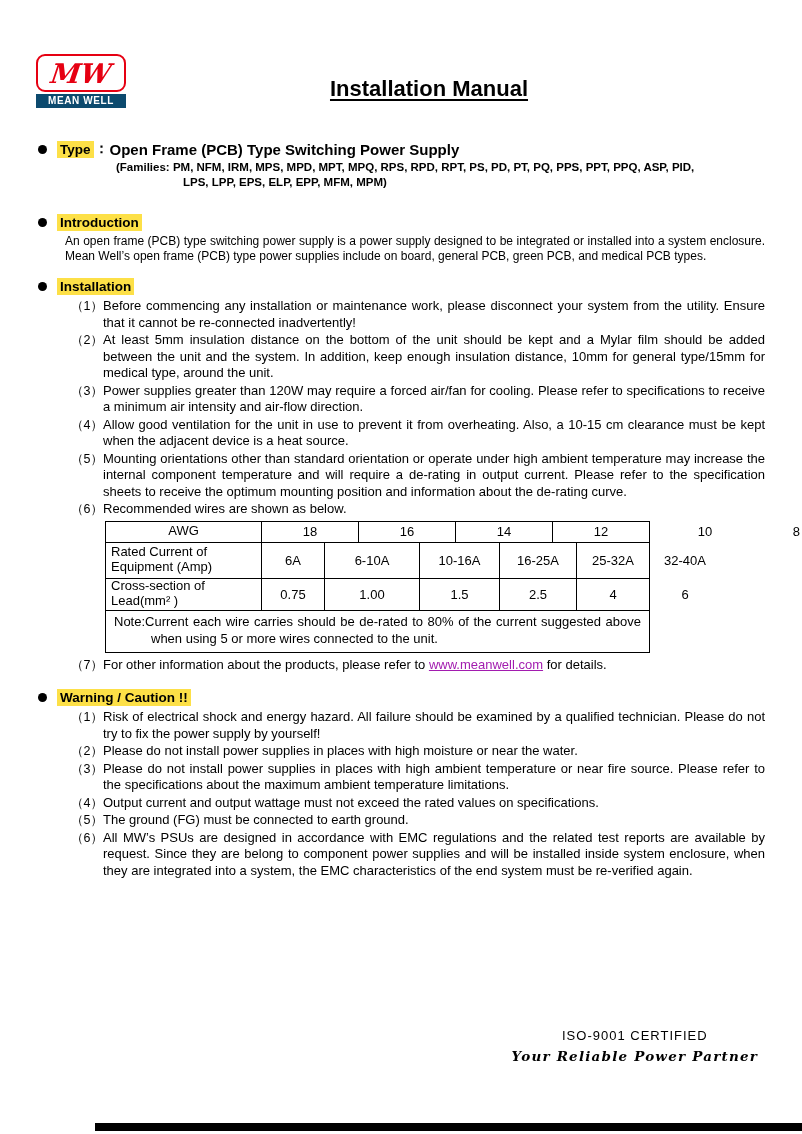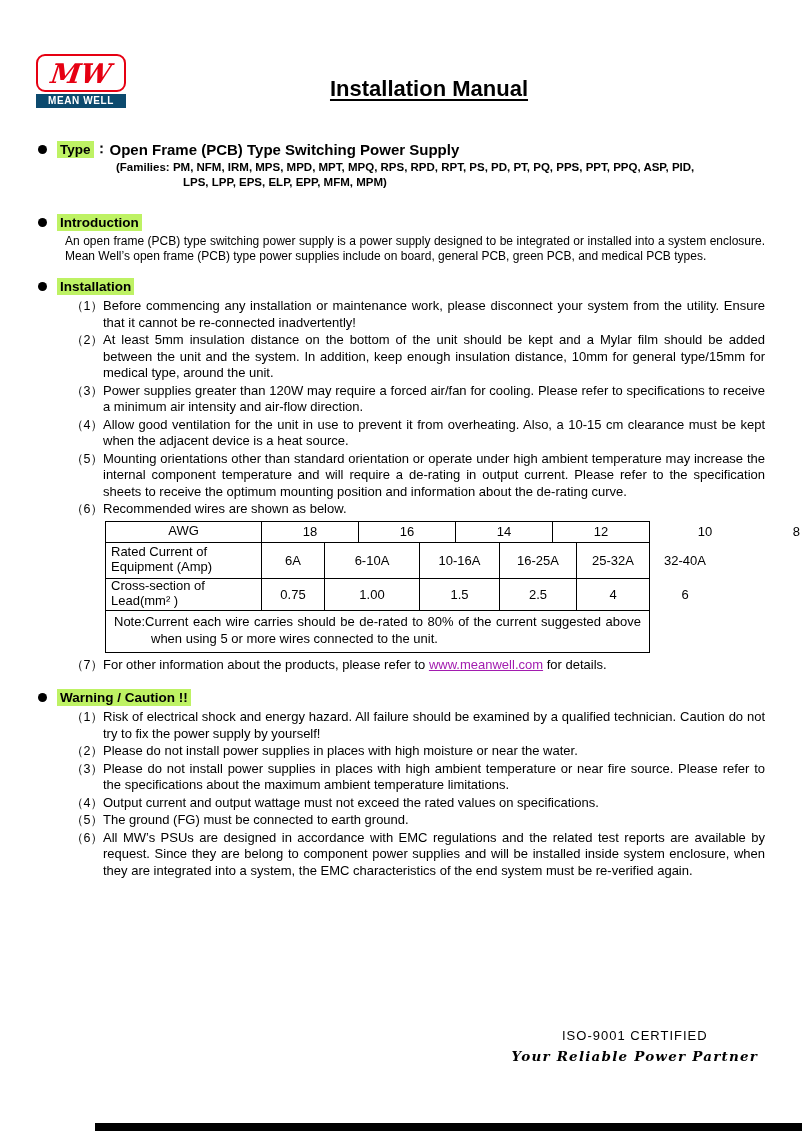--- a/index.html
+++ b/index.html
@@ -12,21 +12,21 @@
   .logo-box { border:2px solid #e60012; border-radius:9px; height:38px; display:flex; align-items:center; justify-content:center; }
   .logo-mw { font-family:"DejaVu Serif",serif; font-style:italic; font-weight:bold; font-size:27px; color:#e60012; line-height:1; transform:skewX(-8deg); }
   .logo-bar { background:#0c4a6e; color:#fff; font-size:10px; font-weight:bold; text-align:center; letter-spacing:.6px; padding:1px 0 2px; margin-top:2px; }
   .title-wrap { text-align:center; padding-left:55px; margin-top:26px; }
   .page-title { font-size:22px; font-weight:bold; text-decoration:underline; text-underline-offset:3px; }
 
   
   .section { margin-top:24px; }
   .sec-head { display:flex; align-items:center; }
   .bullet { width:9px; height:9px; background:#000; border-radius:50%; flex:0 0 9px; margin-right:10px; }
-  .sec-label { background:#bef264; font-weight:bold; font-size:13.5px; padding:1px 3px; }
+  .sec-label { background:#fde047; font-weight:bold; font-size:13.5px; padding:1px 3px; }
   .type-sep { font-weight:bold; font-size:14px; margin:0 1px; }
   .type-heading { font-weight:bold; font-size:15px; }
   .families { font-weight:bold; font-size:11.5px; line-height:1.3; }
   .families.l1 { margin-left:78px; margin-top:2px; }
   .families.l2 { margin-left:145px; }
 
   .body-text { font-size:12px; line-height:1.27; text-align:justify; }
   .intro-body { margin:3px 0 0 27px; }
 
   .items { margin-top:3px; }
@@ -163,21 +163,21 @@
   </div>
 
   <div class="section" style="margin-top:16px;">
     <div class="sec-head">
       <span class="bullet"></span>
       <span class="sec-label">Warning / Caution !!</span>
     </div>
     <div class="items">
       <div class="item">
         <span class="num">（1）</span>
-        <span class="txt">Risk of electrical shock and energy hazard. All failure should be examined by a qualified technician. Caution do not try to fix the power supply by yourself!</span>
+        <span class="txt">Risk of electrical shock and energy hazard. All failure should be examined by a qualified technician. Please do not try to fix the power supply by yourself!</span>
       </div>
       <div class="item">
         <span class="num">（2）</span>
         <span class="txt">Please do not install power supplies in places with high moisture or near the water.</span>
       </div>
       <div class="item">
         <span class="num">（3）</span>
         <span class="txt">Please do not install power supplies in places with high ambient temperature or near fire source. Please refer to the specifications about the maximum ambient temperature limitations.</span>
       </div>
       <div class="item">

